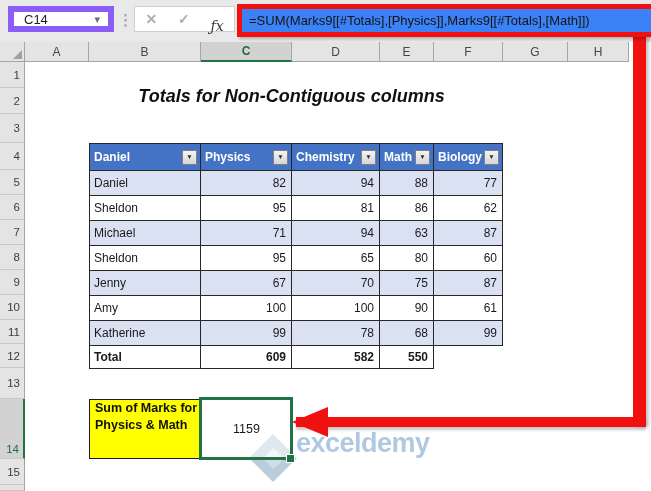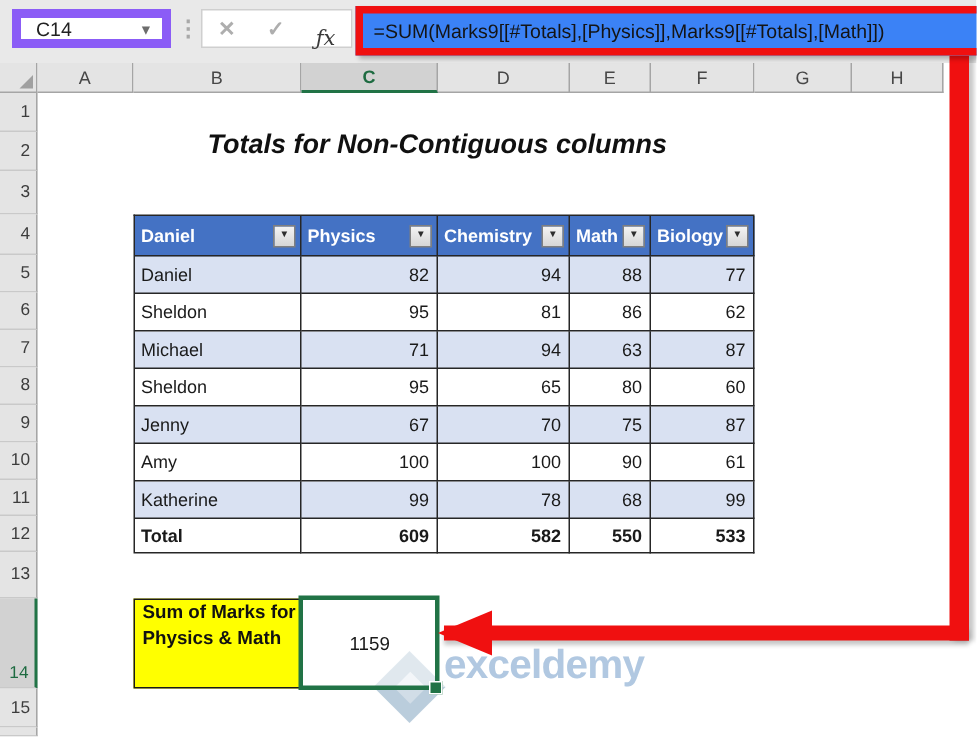--- a/index.html
+++ b/index.html
@@ -218,21 +218,20 @@
       <div class="tcell w1 num">99</div>
       <div class="tcell w2 num">78</div>
       <div class="tcell w3 num">68</div>
       <div class="tcell w4 num">99</div>
     </div>
     <div class="trow totalr">
       <div class="tcell w0 nm">Total</div>
       <div class="tcell w1 num">609</div>
       <div class="tcell w2 num">582</div>
       <div class="tcell w3 num">550</div>
-      <div class="tcell w4 num">533</div>
     </div>
   </div>
 
   <div class="b14">
     <span>Sum of Marks for</span>
     <span>Physics &amp; Math</span>
   </div>
   <div class="c14">
     <span>1159</span>
   </div>

